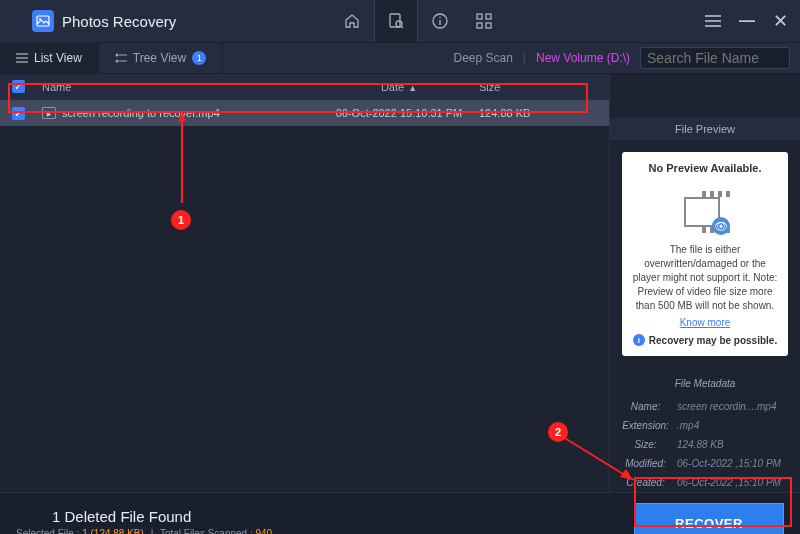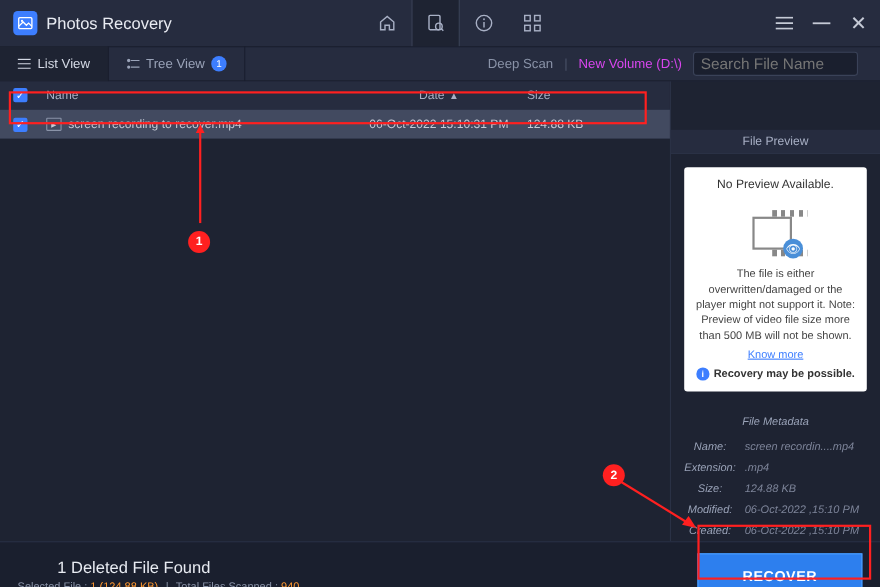--- a/index.html
+++ b/index.html
@@ -1,33 +1,33 @@
 <!DOCTYPE html>
 <html><head>
   <meta charset="utf-8">
   <style>
     * { margin: 0; padding: 0; box-sizing: border-box; font-family: 'Segoe UI', Arial, sans-serif; }
     body { width: 800px; height: 534px; background: #1e2332; color: #c5cad6; overflow: hidden; position: relative; }
     
     .titlebar { height: 42px; background: #262c3f; display: flex; align-items: center; padding: 0 12px; }
-    .logo-wrap { display: flex; align-items: center; gap: 8px; }
+    .logo-wrap { display: flex; align-items: center; gap: 8px; margin-left: 20px; }
     .logo-icon { width: 22px; height: 22px; background: #3d7eff; border-radius: 4px; display: flex; align-items: center; justify-content: center; }
     .app-title { font-size: 15px; font-weight: 400; color: #e8ebf2; }
     .mid-icons { display: flex; gap: 0; margin-left: auto; margin-right: auto; position: absolute; left: 330px; }
     .mid-icon { width: 44px; height: 42px; display: flex; align-items: center; justify-content: center; color: #a8b0c5; cursor: pointer; }
     .mid-icon.active { background: #1e2332; border-left: 1px solid #3a4258; border-right: 1px solid #3a4258; }
     .win-controls { margin-left: auto; display: flex; gap: 18px; align-items: center; color: #c5cad6; font-size: 16px; }
     .win-ctrl { cursor: pointer; }
     
     .subbar { height: 32px; background: #262c3f; display: flex; align-items: center; border-top: 1px solid #1a1f2e; border-bottom: 1px solid #1a1f2e; }
     .view-tabs { display: flex; }
     .view-tab { padding: 0 16px; height: 32px; display: flex; align-items: center; gap: 6px; font-size: 12px; color: #9aa3b8; cursor: pointer; border-right: 1px solid #1a1f2e; }
     .view-tab.active { background: #1e2332; color: #d4d9e5; }
     .badge-num { background: #3d7eff; color: #fff; border-radius: 50%; width: 14px; height: 14px; font-size: 9px; display: flex; align-items: center; justify-content: center; }
-    .subbar-right { margin-left: auto; display: flex; align-items: center; gap: 10px; padding-right: 20px; font-size: 12px; }
+    .subbar-right { margin-left: auto; display: flex; align-items: center; gap: 10px; padding-right: 10px; font-size: 12px; }
     .deep-scan { color: #8a93a8; cursor: pointer; font-weight: 500; }
     .divider { color: #4a5268; }
     .volume { color: #d946ef; }
     .search-box { background: #1a1f2e; border: 1px solid #3a4258; border-radius: 3px; height: 22px; display: flex; align-items: center; padding: 0 6px; width: 150px; }
     .search-input { background: transparent; border: none; outline: none; color: #c5cad6; font-size: 14px; flex: 1; }
     .search-x { color: #8a93a8; cursor: pointer; font-size: 12px; }
     
     .content { display: flex; height: 418px; }
     .main-panel { width: 610px; display: flex; flex-direction: column; border-right: 1px solid #2a3145; }
     .side-panel { flex: 1; display: flex; flex-direction: column; }
@@ -43,21 +43,21 @@
     .file-row { height: 26px; display: flex; align-items: center; font-size: 11px; background: #424a60; padding-left: 12px; }
     .file-row .col-name { display: flex; align-items: center; gap: 6px; }
     .file-icon { width: 14px; height: 12px; border: 1px solid #8a93a8; border-radius: 1px; display: flex; align-items: center; justify-content: center; font-size: 6px; }
     
     .annotation-box1 { position: absolute; border: 2px solid #ff2020; pointer-events: none; }
     .anno-arrow { position: absolute; pointer-events: none; }
     .anno-badge { position: absolute; width: 20px; height: 20px; background: #ff2020; border-radius: 50%; color: #fff; font-size: 11px; display: flex; align-items: center; justify-content: center; font-weight: bold; pointer-events: none; }
     
     .preview-header { height: 26px; background: #262c3f; display: flex; align-items: center; justify-content: center; font-size: 11px; color: #a8b0c5; border-bottom: 1px solid #2a3145; margin-top: 44px; }
     .preview-box { margin: 12px; background: #fff; border-radius: 3px; padding: 10px; color: #333; font-size: 10px; text-align: center; }
-    .preview-box .np-title { font-weight: 400; font-size: 11px; margin-bottom: 21px; }
+    .preview-box .np-title { font-weight: 700; font-size: 11px; margin-bottom: 21px; }
     .preview-icon { width: 50px; height: 40px; margin: 6px auto 8px; position: relative; }
     .film { width: 36px; height: 30px; border: 2px solid #888; position: absolute; left: 4px; top: 2px; }
     .film::before, .film::after { content: ''; position: absolute; width: 100%; height: 6px; background: repeating-linear-gradient(90deg, #888 0 4px, transparent 4px 8px); }
     .film::before { top: -8px; } .film::after { bottom: -8px; }
     .eye-slash { position: absolute; right: 0; bottom: 0; width: 18px; height: 18px; background: #4a8fd8; border-radius: 50%; display: flex; align-items: center; justify-content: center; color: #fff; font-size: 11px; }
     .preview-desc { font-size: 10px; line-height: 1.4; color: #444; }
     .know-more { color: #3d7eff; text-decoration: underline; cursor: pointer; display: block; margin-top: 4px; }
     .recov-possible { margin-top: 6px; font-weight: 600; font-size: 10px; display: flex; align-items: center; justify-content: center; gap: 4px; }
     .info-circ { width: 12px; height: 12px; border-radius: 50%; background: #3d7eff; color: #fff; font-size: 8px; display: flex; align-items: center; justify-content: center; }
     

